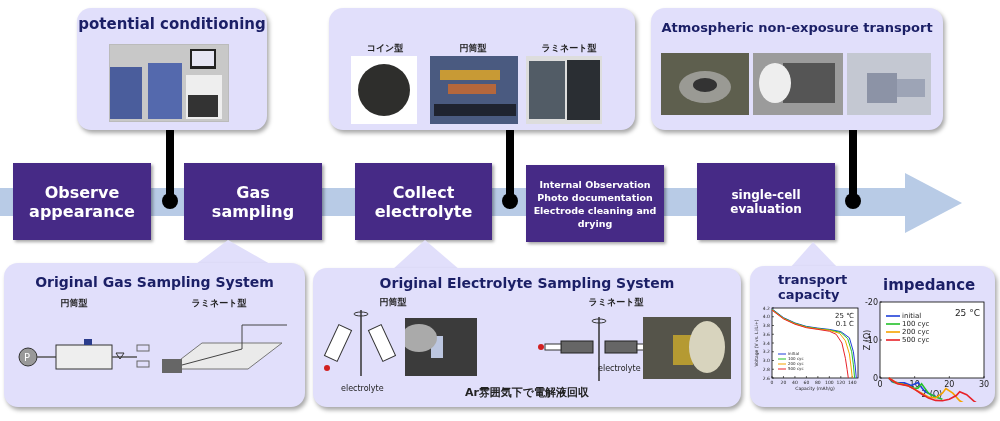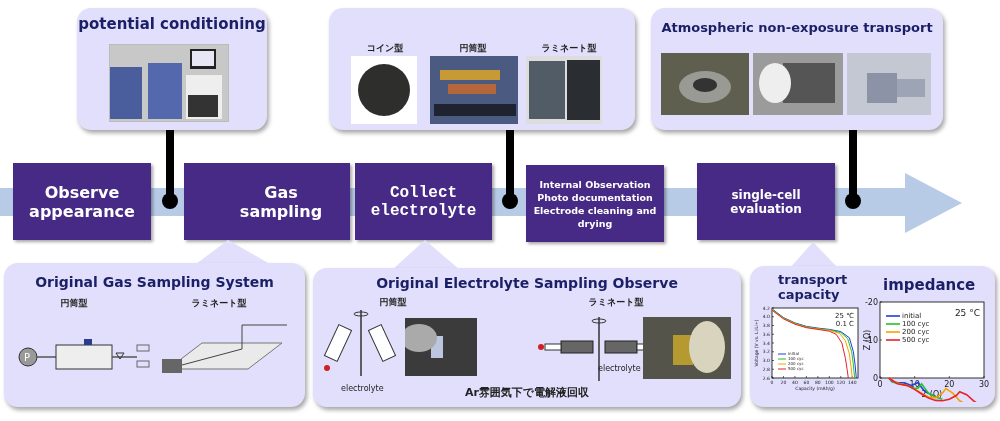--- a/index.html
+++ b/index.html
@@ -78,23 +78,23 @@
 
 <div class="stem" style="left:166px;top:130px;height:70px;"></div>
 <div class="dot" style="left:162px;top:193px;"></div>
 <div class="stem" style="left:506px;top:130px;height:70px;"></div>
 <div class="dot" style="left:502px;top:193px;"></div>
 <div class="stem" style="left:849px;top:130px;height:70px;"></div>
 <div class="dot" style="left:845px;top:193px;"></div>
 
 <div class="step" style="left:13px;top:163px;width:138px;height:77px;font-size:16px;">Observe
 appearance</div>
-<div class="step" style="left:184px;top:163px;width:138px;height:77px;font-size:16px;padding-left:28px;">Gas
+<div class="step" style="left:184px;top:163px;width:138px;height:77px;font-size:16px;">Gas
 sampling</div>
-<div class="step" style="left:355px;top:163px;width:137px;height:77px;font-size:16px;font-family:Liberation Mono, monospace;">Collect
+<div class="step" style="left:355px;top:163px;width:137px;height:77px;font-size:16px;">Collect
 electrolyte</div>
 <div class="step" style="left:526px;top:165px;width:138px;height:77px;font-size:9.5px;line-height:13px;">Internal Observation
 Photo documentation
 Electrode cleaning and
 drying</div>
 <div class="step" style="left:697px;top:163px;width:138px;height:77px;font-size:12px;">single-cell
 evaluation</div>
 
 <svg class="abs" style="left:0;top:0" width="1000" height="421">
   <polygon points="228,240 196,264 270,264" fill="#e1dffb"></polygon>
@@ -118,21 +118,21 @@
     <rect x="125" y="40" width="12" height="6" fill="none" stroke="#666"></rect>
     <polygon points="156,48 190,22 270,22 236,48" fill="#eaeaea" stroke="#777"></polygon>
     <rect x="150" y="38" width="20" height="14" fill="#666"></rect>
     <line x1="170" y1="44" x2="230" y2="28" stroke="#444"></line>
     <line x1="230" y1="28" x2="230" y2="4" stroke="#444"></line>
     <line x1="230" y1="4" x2="275" y2="4" stroke="#444"></line>
   </svg>
 </div>
 
 <div class="panel" style="left:313px;top:268px;width:428px;height:139px;">
-  <div class="ptitle" style="top:7px;font-size:14px;">Original Electrolyte Sampling Observe</div>
+  <div class="ptitle" style="top:7px;font-size:14px;">Original Electrolyte Sampling System</div>
   <div class="jp" style="left:60px;top:28px;width:40px;">円筒型</div>
   <div class="jp" style="left:268px;top:28px;width:70px;">ラミネート型</div>
   <svg class="abs" style="left:8px;top:38px;" width="80" height="80">
     <line x1="40" y1="4" x2="40" y2="70" stroke="#333" stroke-width="1.5"></line>
     <ellipse cx="40" cy="8" rx="7" ry="2" fill="none" stroke="#333"></ellipse>
     <rect x="10" y="20" width="14" height="34" fill="#fff" stroke="#333" transform="rotate(25 17 37)"></rect>
     <rect x="54" y="20" width="14" height="34" fill="#fff" stroke="#333" transform="rotate(-25 61 37)"></rect>
     <circle cx="6" cy="62" r="3" fill="#d12020"></circle>
   </svg>
   <div class="abs small" style="left:28px;top:116px;">electrolyte</div>

